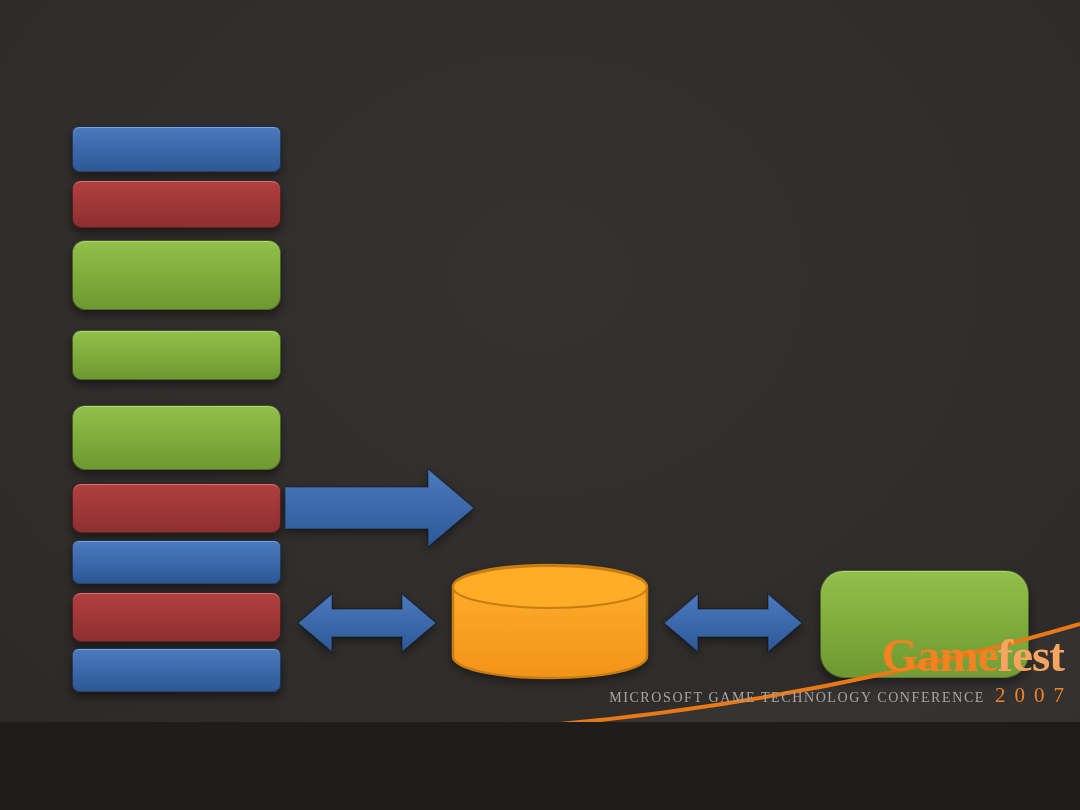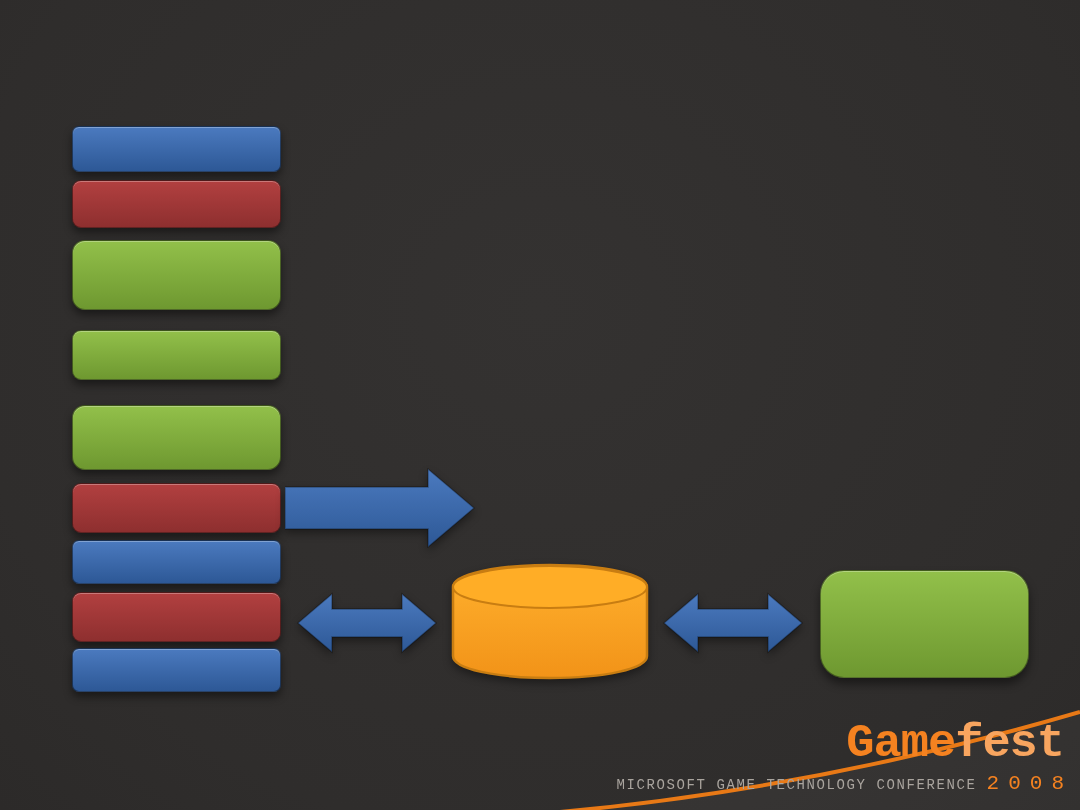--- a/index.html
+++ b/index.html
@@ -1,21 +1,21 @@
 <!DOCTYPE html>
 <html style="--bg: #2F2D2C; --blueTop: #4B7ABF; --blueBottom: #2D5896; --redTop: #B24040; --redBottom: #8E2F2F; --greenTop: #92C04A; --greenBottom: #6E9830; --orangeTop: #FFB12E; --orangeBottom: #F29318; --orangeStroke: #C87D12; --brandOrange: #F58220; --brandFest: #F8A55F; --swooshOrange: #E87916;"><head>
 <meta charset="utf-8">
 <style>
   html,body { margin:0; padding:0; background:#1e1d1c; }
   .slide {
     position:relative;
-    width:1080px; height:810px;
+    width:1080px; height:722px;
     overflow:hidden;
     background: radial-gradient(ellipse at 50% 38%, #343231 0%, #2f2d2c 75%, #2c2a29 100%);
-    font-family:Liberation Mono, monospace;
+    font-family:Liberation Serif, serif;
   }
 
   
   .bar {
     position:absolute;
     left:72px; width:207px;
     border:1px solid rgba(0,0,0,0.45);
     box-shadow: inset 0 1px 0 rgba(255,255,255,0.30), 0 5px 8px rgba(0,0,0,0.45);
   }
   .bar-blue  { background: linear-gradient(var(--blueTop), var(--blueBottom)); }
@@ -123,17 +123,17 @@
     <path d="M560,142 Q820,118 1080,42 L1080,142 Z" fill="rgba(255,255,255,0.035)"></path>
     <path d="M560,142 Q820,118 1080,42" fill="none" stroke="var(--swooshOrange, #E87916)" stroke-width="4"></path>
   </svg>
 
   <div class="brand">
     <div class="brand-word">
       <span class="brand-game">Game</span><span class="brand-fest">fest</span>
     </div>
     <div class="brand-row2">
       <span class="tagline">MICROSOFT GAME TECHNOLOGY CONFERENCE</span>
-      <span class="year">2008</span>
+      <span class="year">2007</span>
     </div>
   </div>
 
 </div>
 
 </body></html>

